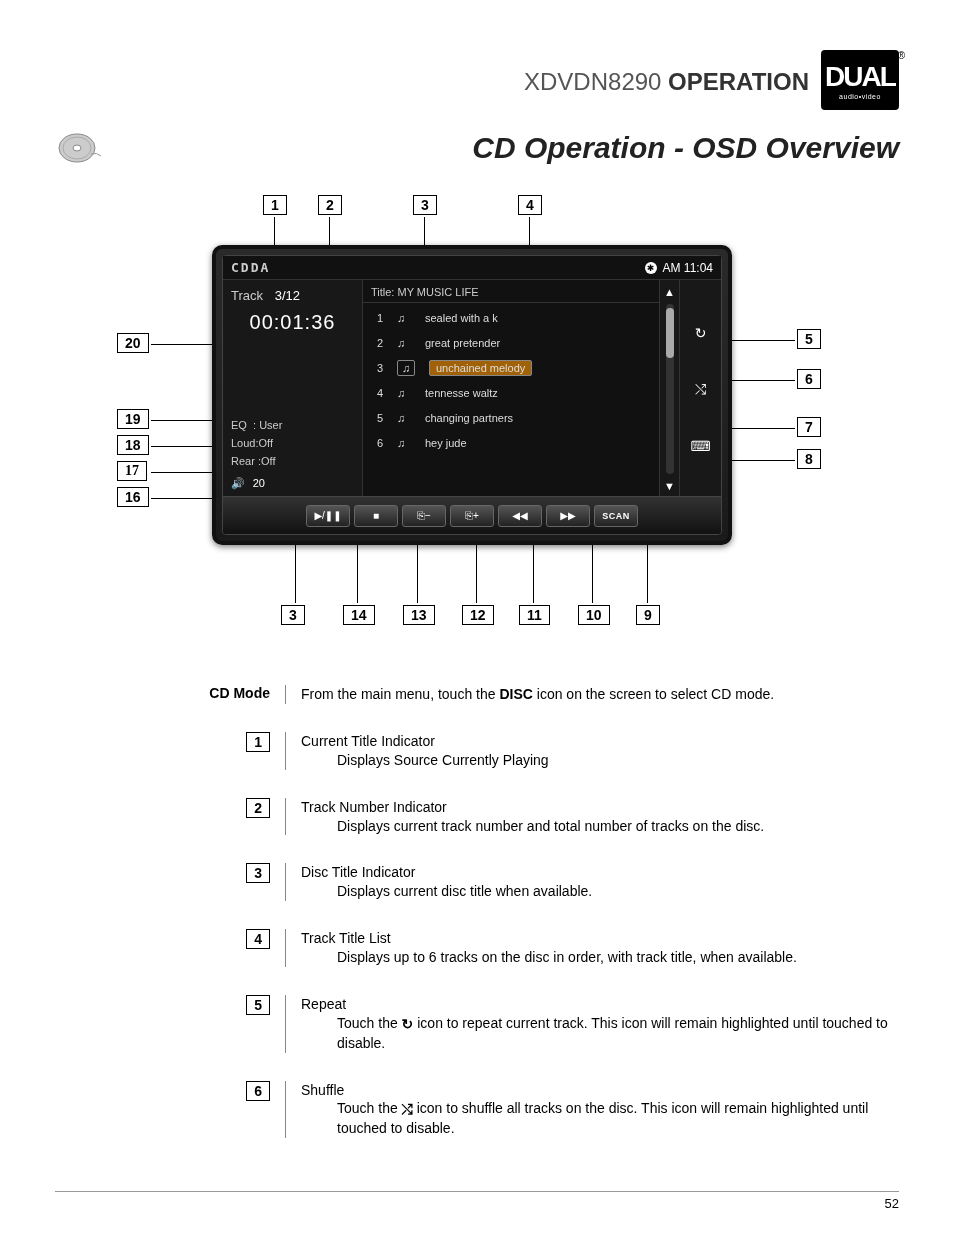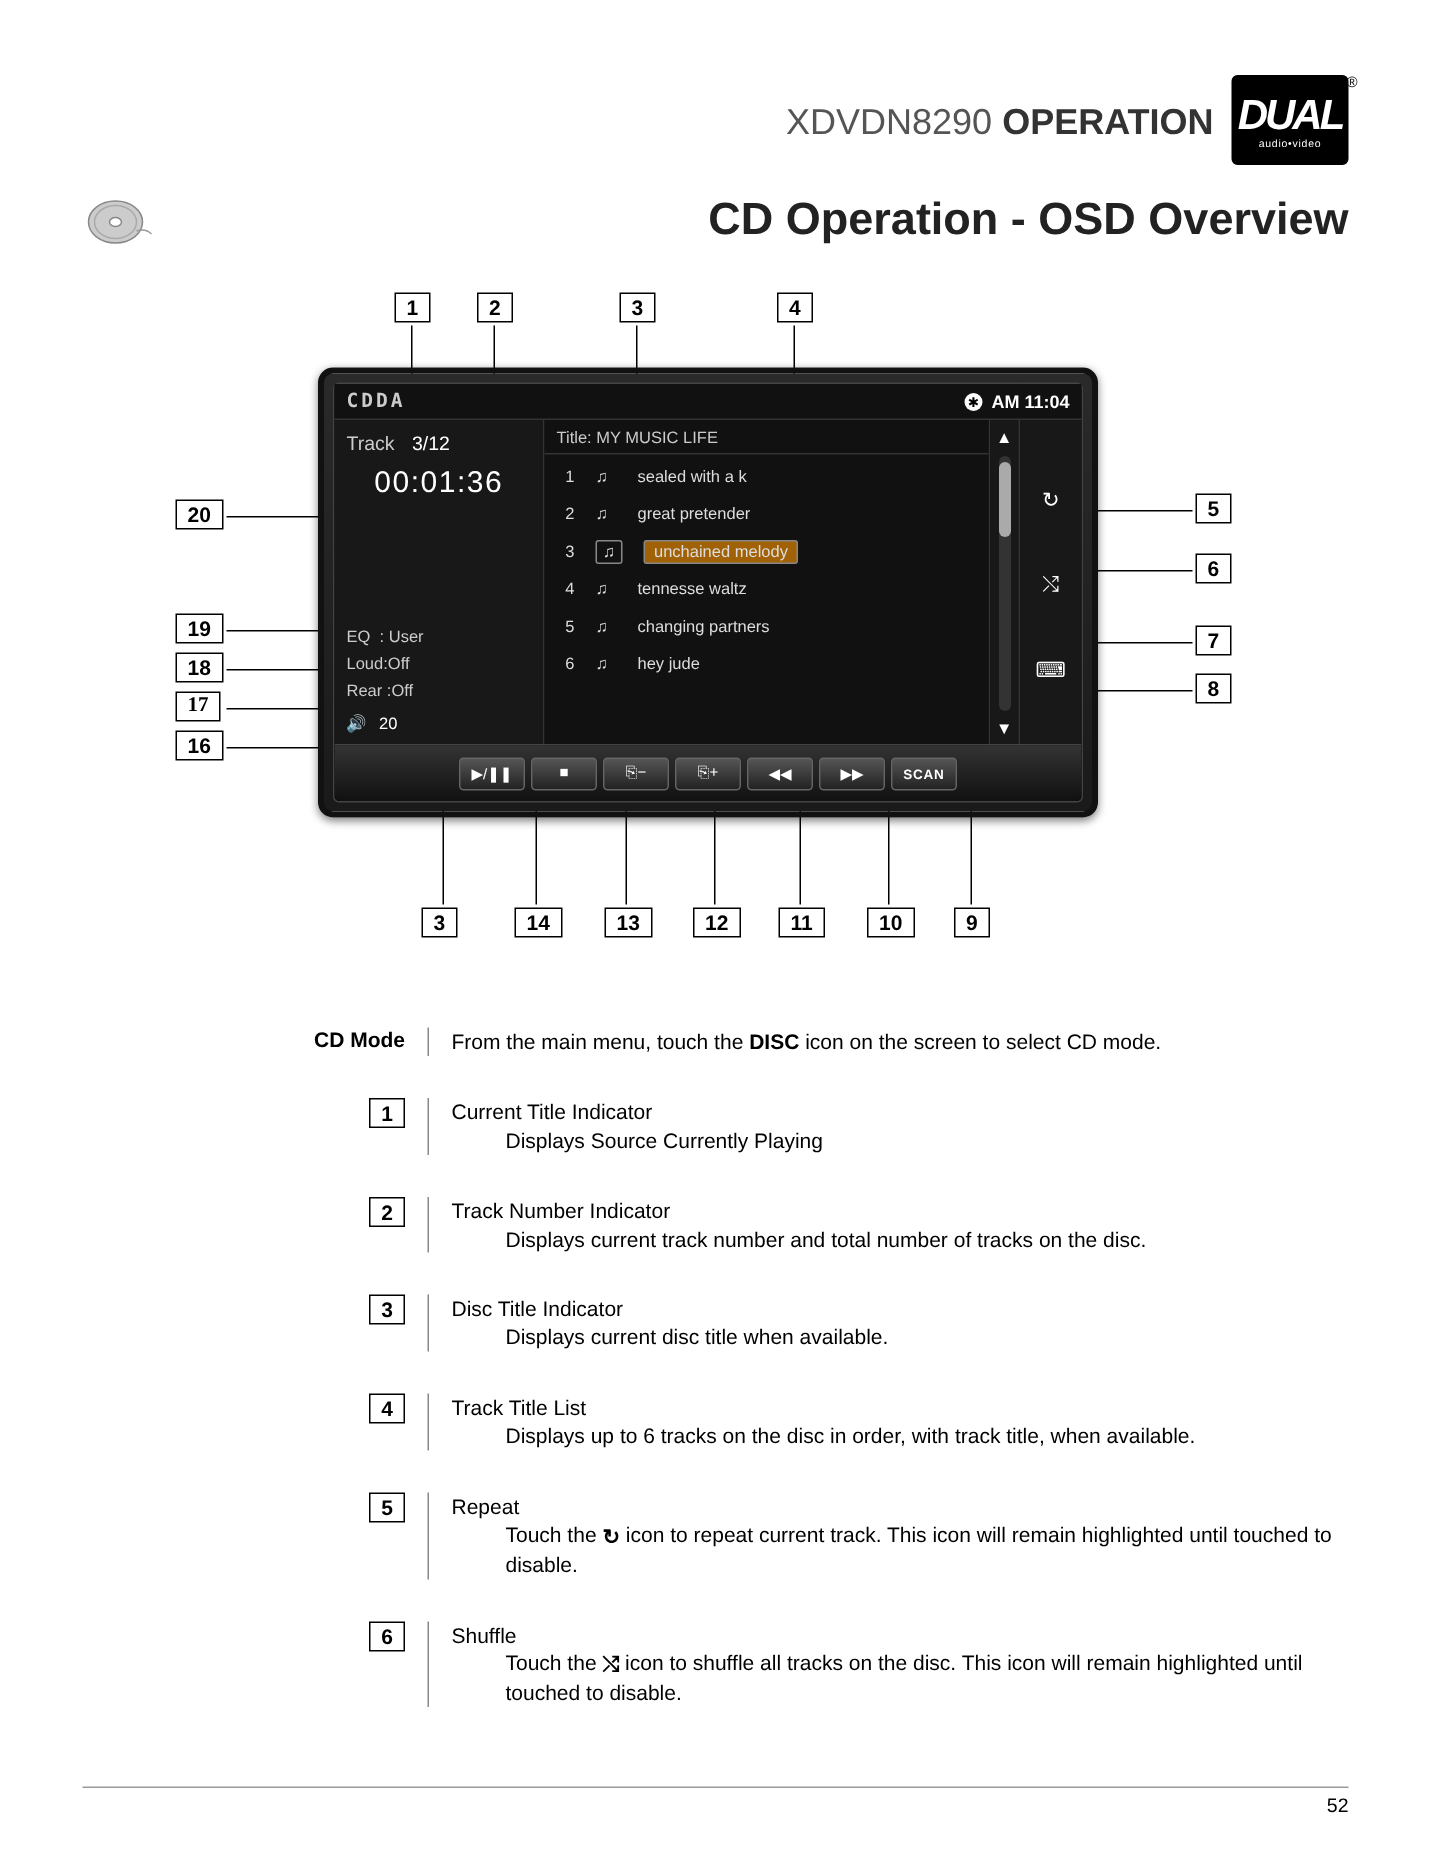--- a/index.html
+++ b/index.html
@@ -10,46 +10,46 @@
     height: 1235px;
     position: relative;
     color: #000;
     padding: 50px 55px 30px 55px;
   }
   .header { display: flex; justify-content: flex-end; align-items: flex-start; gap: 12px; margin-bottom: 20px; }
   .header-text { font-size: 24px; font-family: Arial; color: #555; padding-top: 18px; }
   .header-text .model { font-weight: normal; }
   .header-text .op { font-weight: 900; color: #333; }
   .logo-box { width: 78px; height: 60px; border: 2px solid #000; border-radius: 4px; background: #000; color: #fff; display: flex; flex-direction: column; align-items: center; justify-content: center; font-size: 8px; position: relative; }
-  .logo-box .brand { font-size: 28px; font-weight: 900; font-family: Impact, Arial; letter-spacing: -2px; font-style: italic; }
+  .logo-box .brand { font-size: 28px; font-weight: 900; font-family: Impact, Arial; letter-spacing: -2px; }
   .logo-box .sub { font-size: 7px; letter-spacing: 0.5px; }
   .logo-box::after { content: "®"; position: absolute; top: -2px; right: -8px; color: #000; font-size: 10px; }
 
-  .title-row { display: flex; align-items: flex-start; justify-content: flex-end; margin-bottom: 30px; }
+  .title-row { display: flex; align-items: center; justify-content: flex-end; margin-bottom: 30px; font-style: italic; }
   .disc-icon { width: 50px; height: 35px; }
   .page-title { font-size: 30px; font-weight: 900; font-family: Arial Black, Arial; color: #222; text-align: right; flex: 1; }
 
   .diagram-wrap { position: relative; width: 760px; margin: 0 auto 40px auto; height: 440px; }
 
   .device {
     position: absolute;
     left: 115px; top: 50px;
     width: 520px; height: 300px;
     background: linear-gradient(#2a2a2a,#1a1a1a);
     border: 4px solid #111;
     border-radius: 10px;
     padding: 6px;
     box-shadow: 0 2px 6px rgba(0,0,0,0.5);
   }
   .device-inner { width: 100%; height: 100%; background: #000; border-radius: 4px; border: 1px solid #444; position: relative; }
   .top-bar { height: 24px; background: #111; display: flex; align-items: center; padding: 0 8px; color: #ddd; font-size: 11px; border-bottom: 1px solid #333; }
   .cdda { font-family: monospace; font-weight: bold; font-size: 13px; letter-spacing: 2px; color: #ccc; }
   .top-bar .spacer { flex: 1; }
   .bt-icon { width: 12px; height: 12px; border-radius: 50%; background: #fff; color: #000; font-size: 9px; display: inline-flex; align-items: center; justify-content: center; margin-right: 6px; }
-  .clock { font-size: 12px; color: #fff; font-weight: bold; }
+  .clock { font-size: 12px; color: #fff; font-weight: normal; }
 
   .main-row { display: flex; height: 218px; }
   .left-panel { width: 140px; background: #181818; color: #ddd; padding: 6px 8px; font-size: 12px; display: flex; flex-direction: column; border-right: 1px solid #333; }
   .tracknum { font-size: 13px; color: #fff; margin: 2px 0 4px 0; }
   .tracknum .lbl { color: #ccc; margin-right: 8px; }
   .timecode { font-size: 20px; color: #fff; text-align: center; margin: 4px 0 10px 0; letter-spacing: 1px; }
   .settings { margin-top: auto; font-size: 11px; line-height: 18px; color: #ccc; }
   .vol-row { display: flex; align-items: center; gap: 8px; margin-top: 4px; color: #fff; font-size: 11px; }
 
   .mid-panel { flex: 1; background: #111; color: #ddd; padding: 2px 0; position: relative; }

